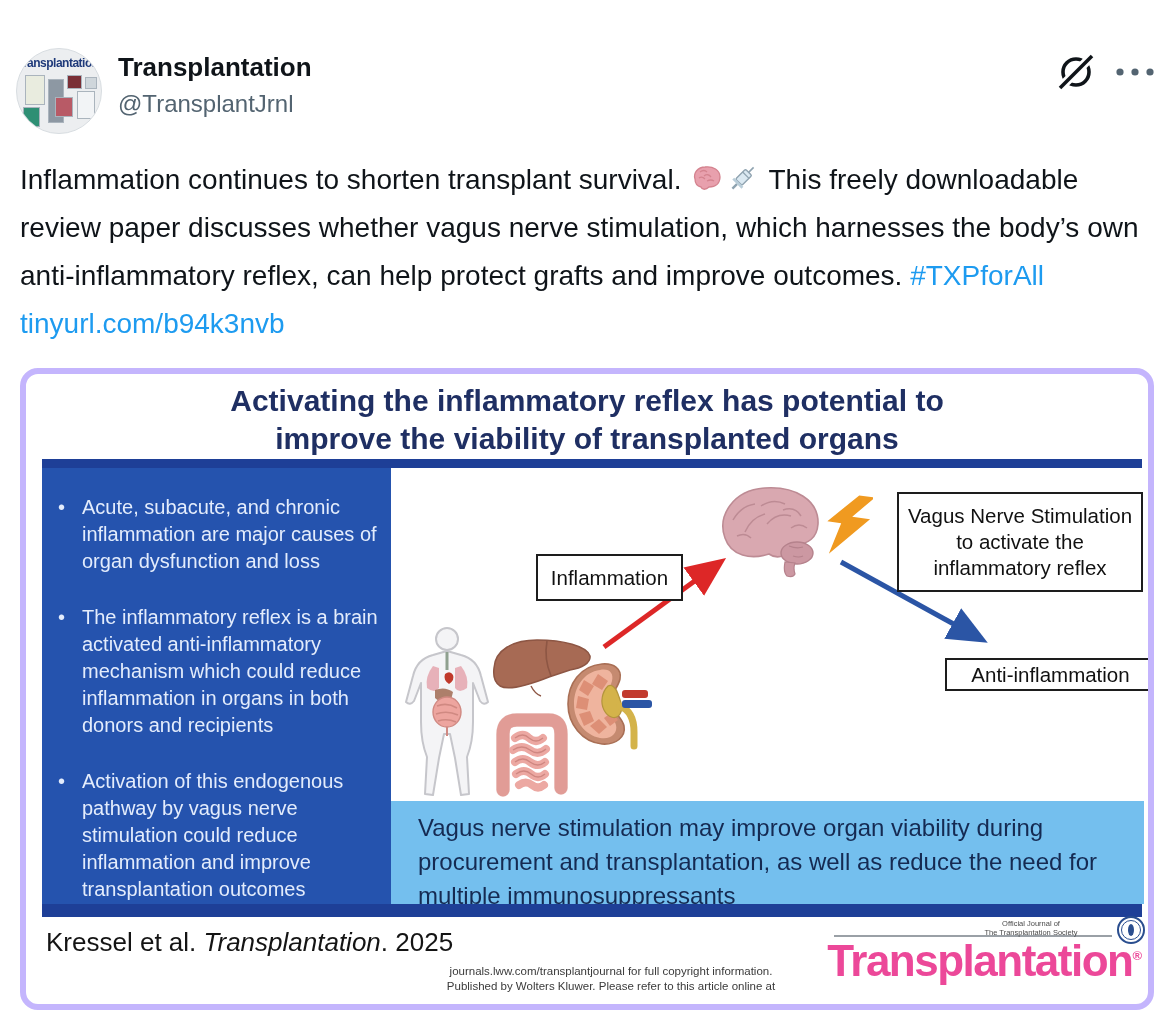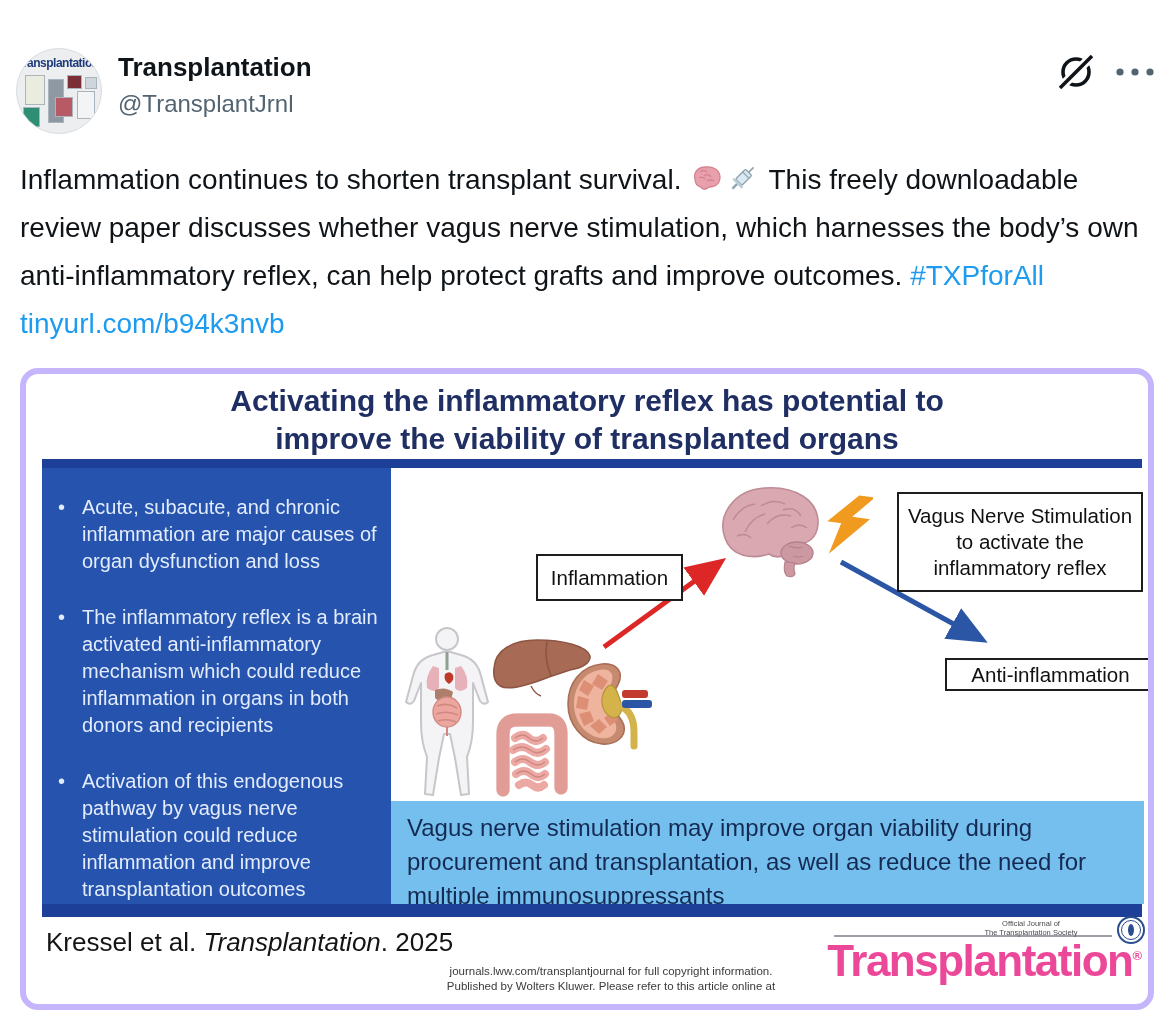--- a/index.html
+++ b/index.html
@@ -40,21 +40,21 @@
   .arrow-layer { position:absolute; left:0; top:0; width:753px; height:333px; }
   .lblbox { position:absolute; border:2.5px solid #1d1d1d; background:#fff; color:#111;
             display:flex; align-items:center; justify-content:center; text-align:center;
             font-size:20.5px; line-height:26px; }
   .box-inflammation { left:145px; top:86px; width:147px; height:47px; }
   .box-vns { left:506px; top:24px; width:246px; height:100px; padding:4px 2px;text-align:center; }
   .box-anti { left:517px; top:190px; width:211px; height:33px;margin-left:37px; }
   .fig { position:absolute; }
 
   .ig-banner { position:absolute; left:365px; top:427px; width:753px; height:103px; background:#74bfee;
-               color:#152a52; font-size:24px; line-height:34px; padding:10px 16px; }
+               color:#152a52; font-size:24px; line-height:34px; padding:10px 27px; }
   .ig-navybar { position:absolute; left:16px; top:530px; width:1100px; height:13px; background:#1e3f97; }
 
   .citation { position:absolute; left:20px; top:553px; font-size:26px; color:#141414; }
   .citation .j { font-style:italic; }
   .smallprint { position:absolute; left:370px; top:590px; width:430px; text-align:center;
                 font-size:11.5px; line-height:15px; color:#3a3a3a; }
   .logo-rule { position:absolute; left:808px; top:561px; width:278px; height:2px; background:#9aa0a6; }
   .logo-tag  { position:absolute; left:930px; top:545px; width:150px; text-align:center;
                font-size:7.5px; line-height:9px; color:#4a4a4a; }
   .logo-seal { position:absolute; left:1090px; top:541px; width:30px; height:30px; }

